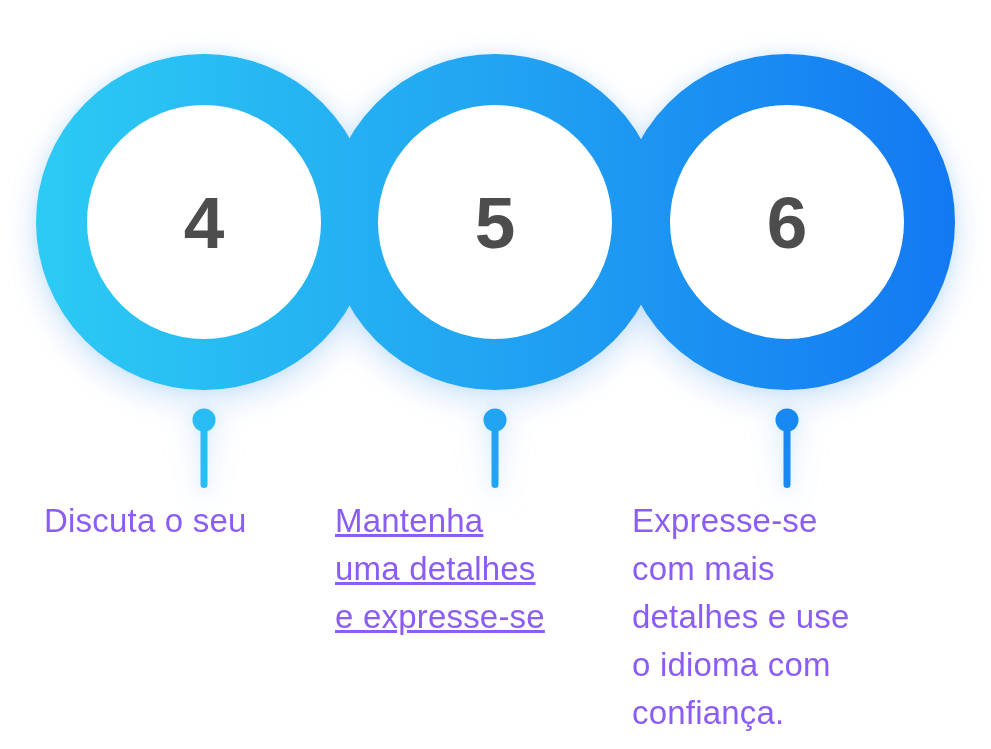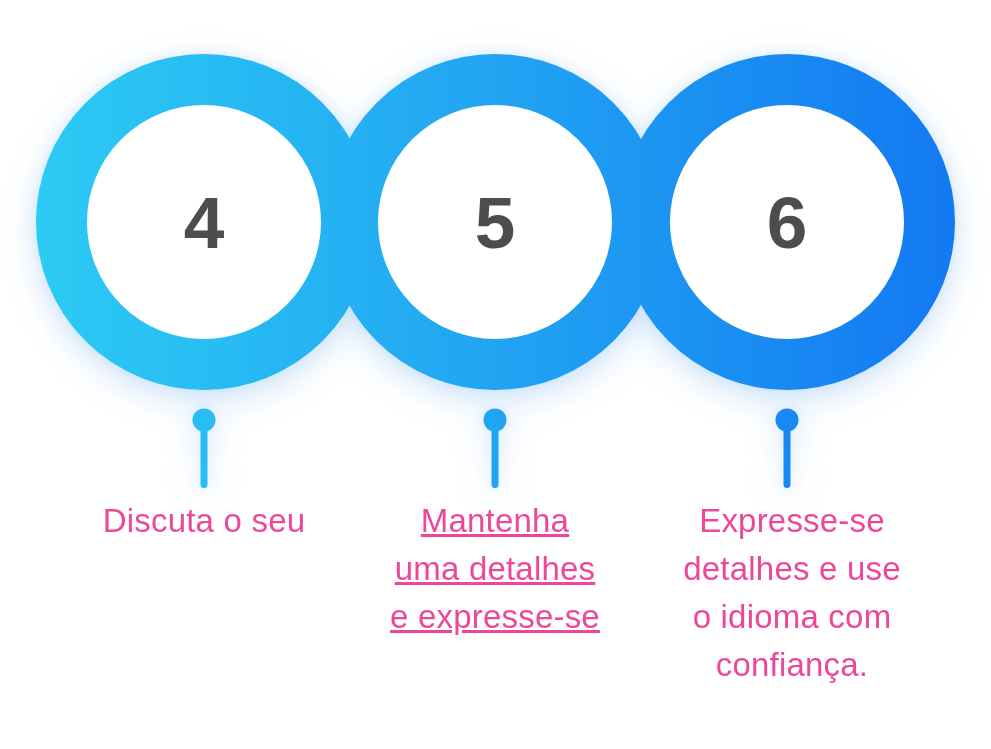--- a/index.html
+++ b/index.html
@@ -37,24 +37,24 @@
     user-select: none;
   }
   .step-number.n4 { left: 144px; }
   .step-number.n5 { left: 435px; }
   .step-number.n6 { left: 727px; }
 
   .step-desc {
     position: absolute;
     top: 497px;
     width: 320px;
-    text-align: center;
+    text-align: left;
     font-size: 33px;
     line-height: 48px;
-    color: #ec4899;
+    color: #8b5cf6;
     letter-spacing: 0.2px;
   }
   .step-desc.d4 { left: 44px; }
   .step-desc.d5 { left: 335px; text-decoration: underline; }
   .step-desc.d6 { left: 632px; }
 </style>
 </head>
 <body>
 
 <div class="stage">
@@ -95,18 +95,19 @@
   </div>
 
   <div class="step-desc d5">
     <div>Mantenha</div>
     <div>uma detalhes</div>
     <div>e expresse-se</div>
   </div>
 
   <div class="step-desc d6">
     <div>Expresse-se</div>
+    <div>com mais</div>
     <div>detalhes e use</div>
     <div>o idioma com</div>
     <div>confiança.</div>
   </div>
 
 </div>
 
 </body></html>

